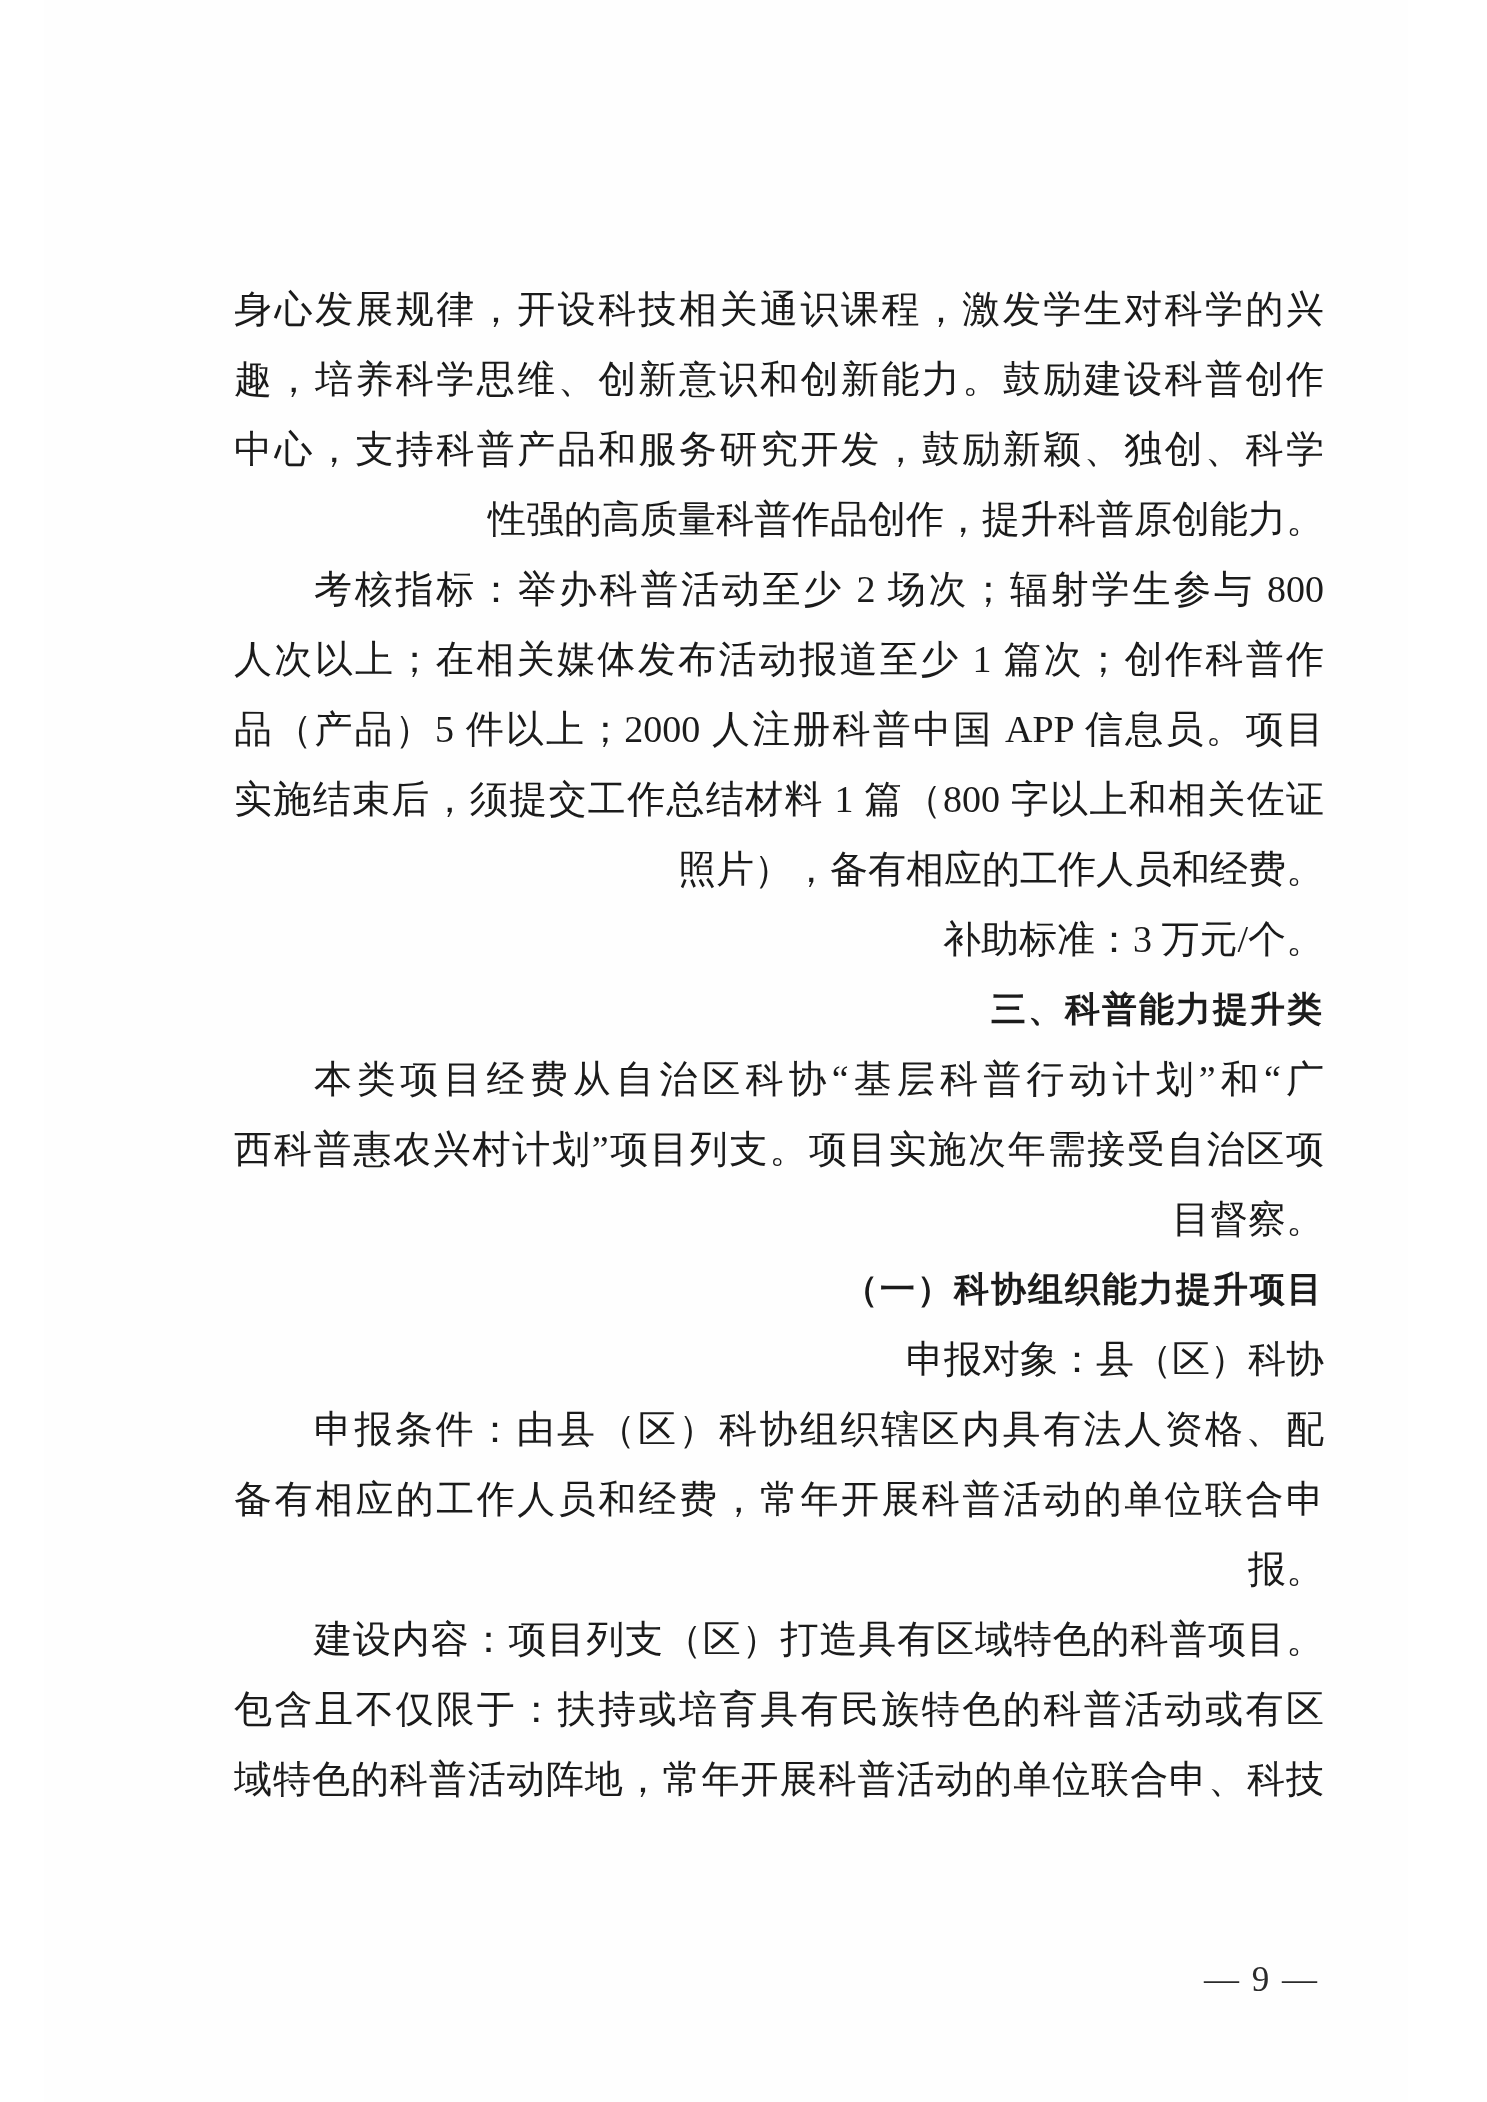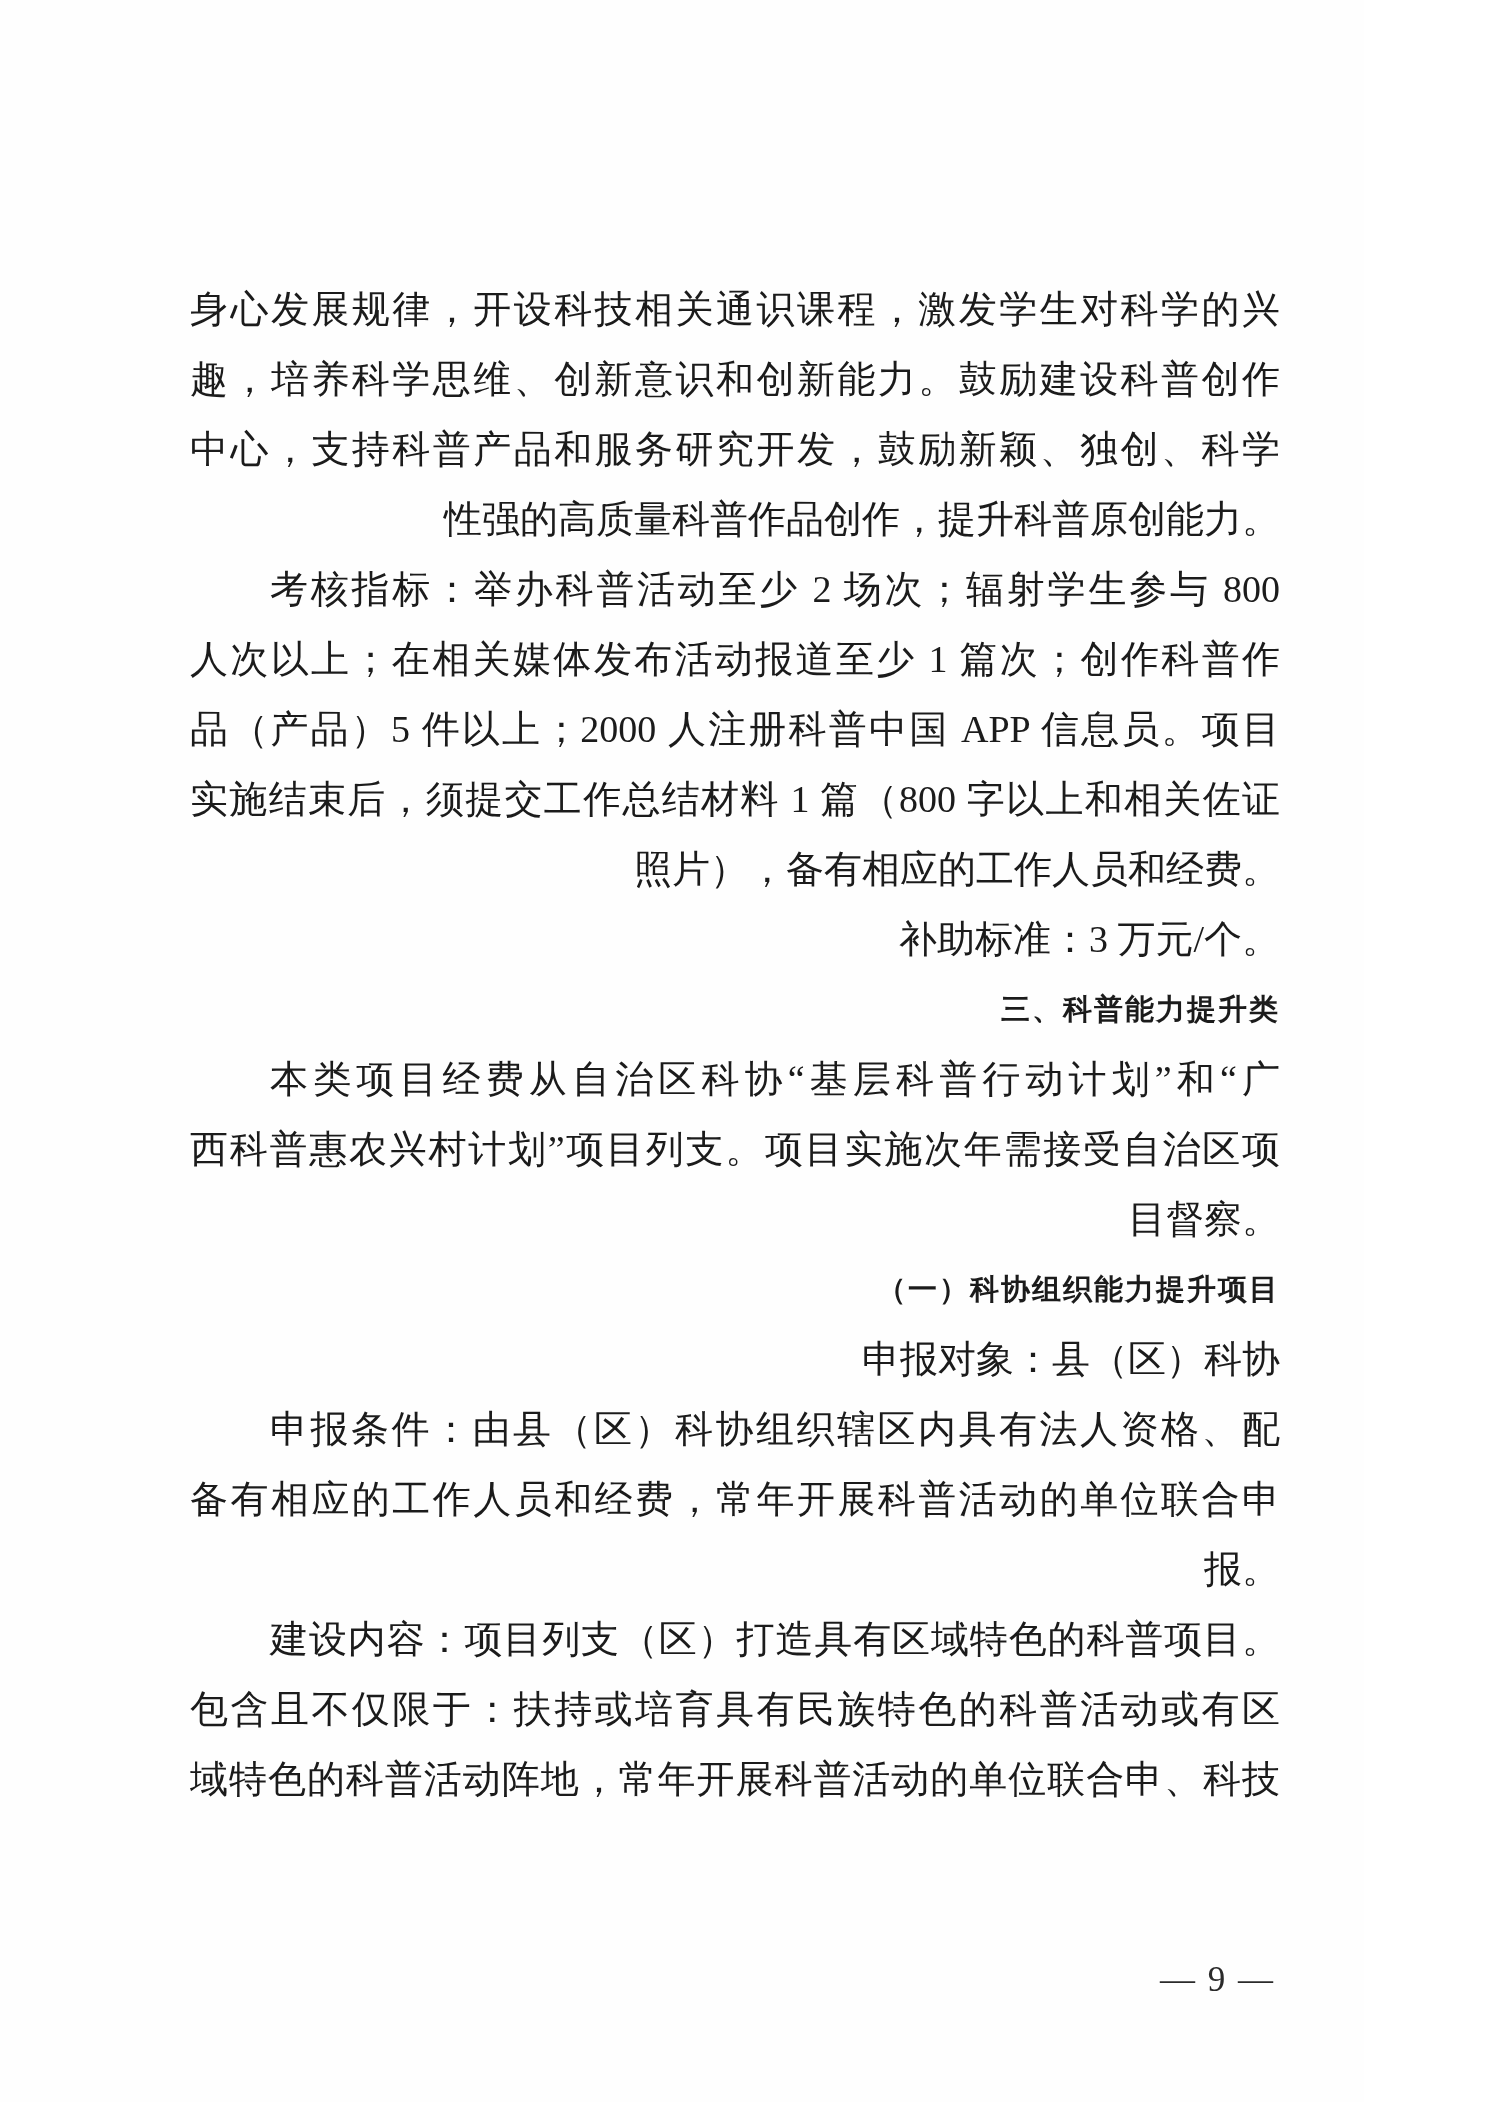--- a/index.html
+++ b/index.html
@@ -4,20 +4,21 @@
 <style>
   html, body { margin: 0; padding: 0; background: #ffffff; }
   .page {
     position: relative;
     width: 1364px;
     height: 2102px;
     background: #fefefe;
     overflow: hidden;
     font-family: "Liberation Serif", "DejaVu Serif", serif;
     color: #1b1b1b;
+    margin-left: 44px;
   }
   .textblock {
     position: absolute;
     left: 190px;
     top: 274px;
     width: 1090px;
   }
   .line {
     height: 70px;
     line-height: 70px;
@@ -29,21 +30,21 @@
     white-space: normal;
     text-align: justify;
     text-align-last: justify;
     text-justify: inter-character;
     overflow: hidden;
   }
   .line.indent { padding-left: 80px; }
   .line.heading {
     font-family: "Liberation Sans", "DejaVu Sans", sans-serif;
     font-weight: 700;
-    font-size: 29px;
+    font-size: 35px;
     letter-spacing: 2px;
   }
   .pagenum {
     position: absolute;
     left: 1160px;
     top: 1958px;
     width: 200px;
     height: 44px;
     line-height: 44px;
     font-size: 35px;

